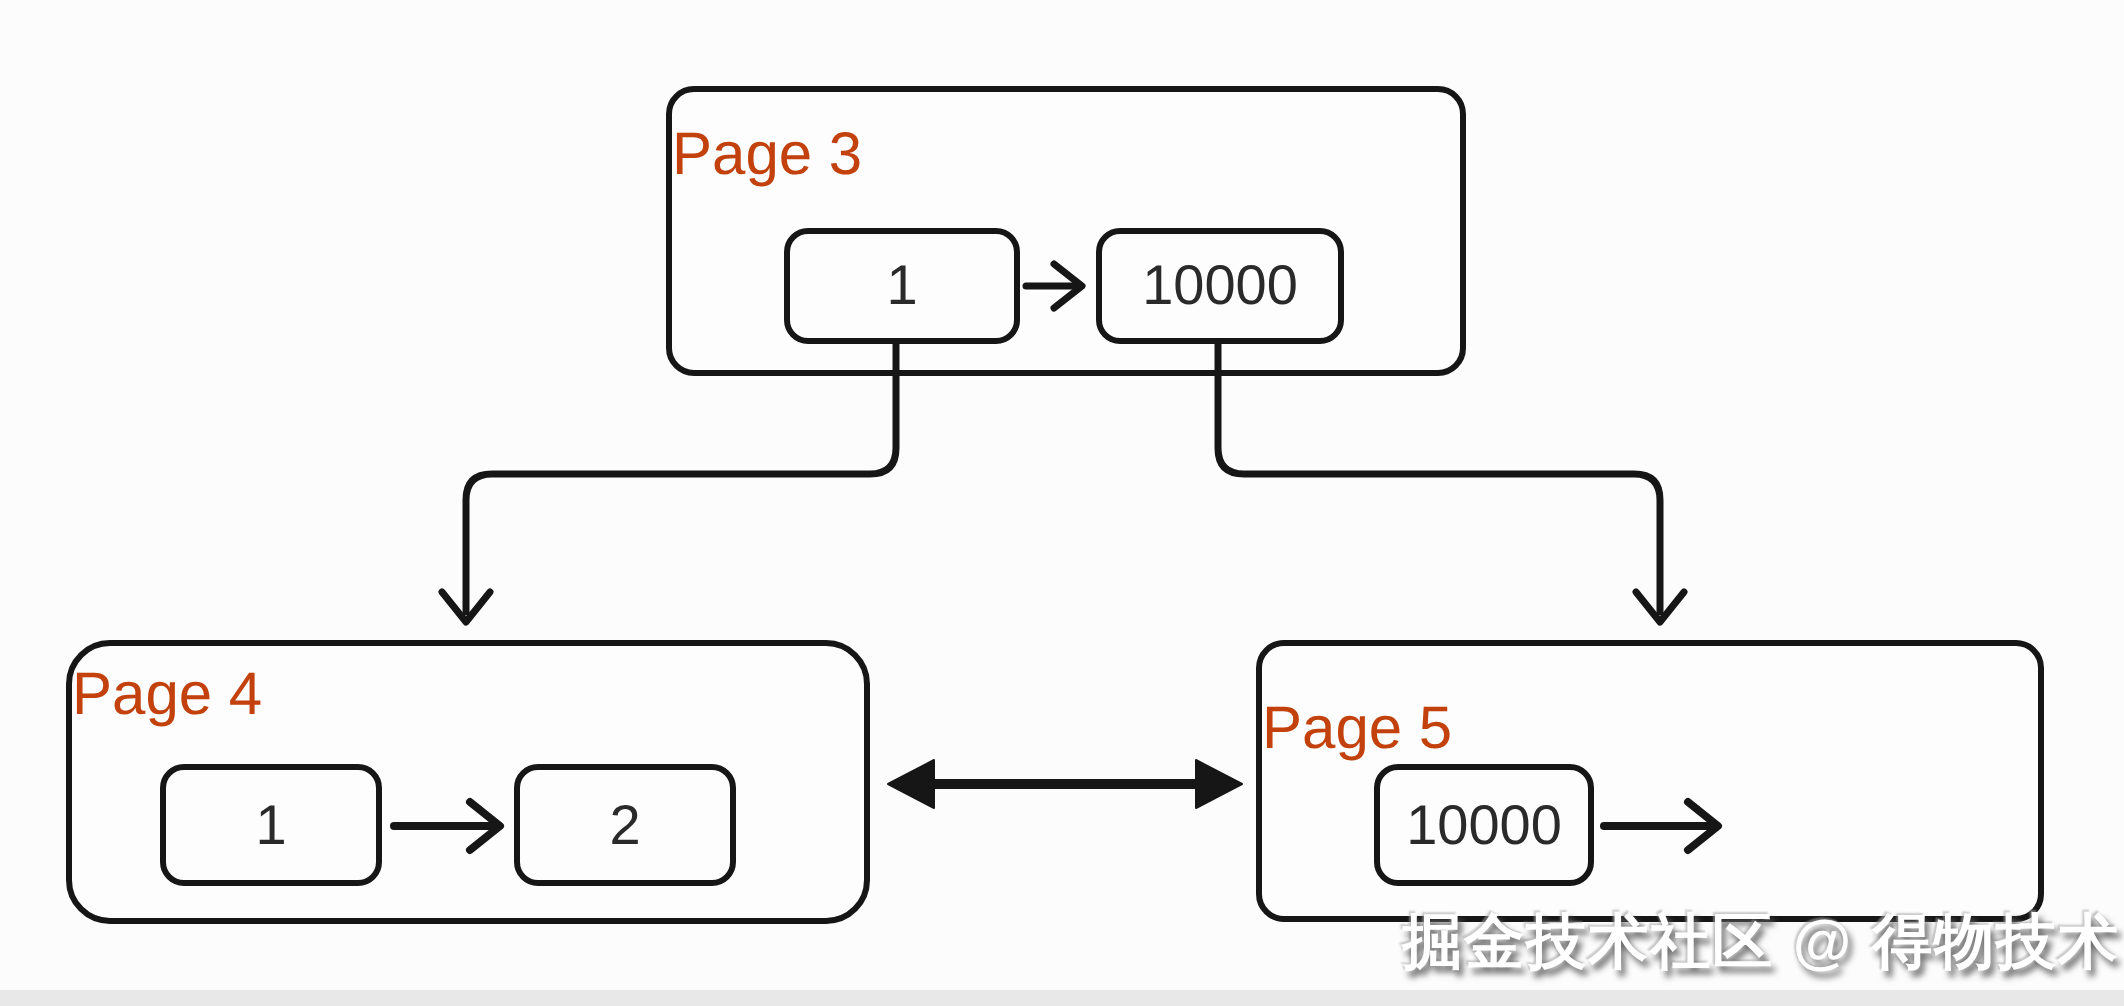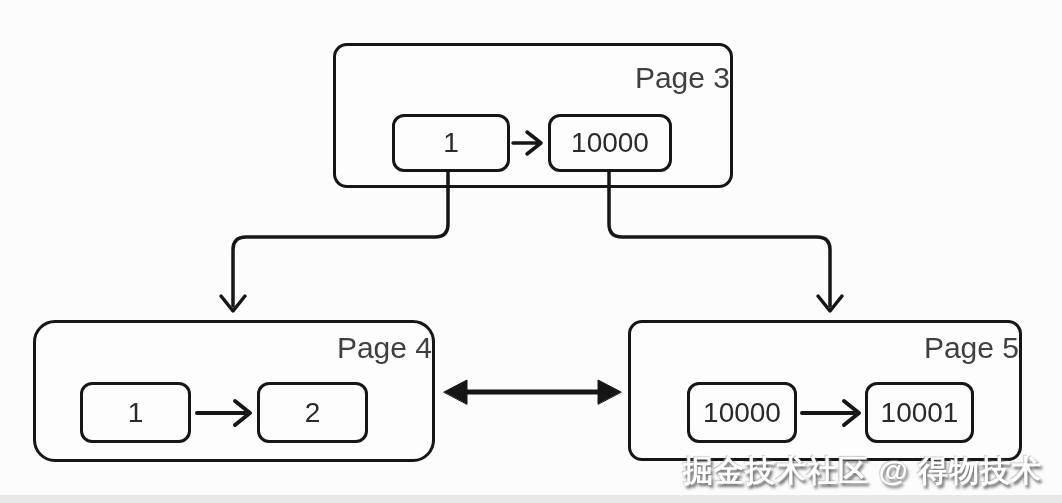--- a/index.html
+++ b/index.html
@@ -25,28 +25,28 @@
   }
   .page {
     position: absolute;
     box-sizing: border-box;
     border: 3.5px solid #161616;
     border-radius: 14px;
     background: #fdfdfd;
     z-index: 1;
   }
   .page-title {
-    text-align: right;
+    text-align: left;
     font-size: 30px;
     line-height: 36px;
-    color: #404040;
+    color: #c2410c;
   }
   #page3 { left: 333px; top: 43px;  width: 400px; height: 145px; padding-top: 14px; }
   #page4 { left: 33px;  top: 320px; width: 402px; height: 142px; padding-top: 7px; border-radius: 22px;  }
-  #page5 { left: 628px; top: 320px; width: 394px; height: 141px; padding-top: 7px;  }
+  #page5 { left: 628px; top: 320px; width: 394px; height: 141px; padding-top: 24px;  }
   .cell {
     position: absolute;
     box-sizing: border-box;
     border: 3.5px solid #161616;
     border-radius: 12px;
     background: #fdfdfd;
     display: flex;
     align-items: center;
     justify-content: center;
     font-size: 28px;
@@ -54,21 +54,21 @@
     z-index: 2;
   }
   #p3c1 { left: 392px; top: 114px; width: 118px; height: 58px; }
   #p3c2 { left: 548px; top: 114px; width: 124px; height: 58px; }
   #p4c1 { left: 80px;  top: 382px; width: 111px; height: 61px; }
   #p4c2 { left: 257px; top: 382px; width: 111px; height: 61px; }
   #p5c1 { left: 687px; top: 382px; width: 110px; height: 61px; }
   #p5c2 { left: 865px; top: 382px; width: 109px; height: 61px; }
   .watermark {
     position: absolute;
-    right: 20px;
+    right: 2px;
     bottom: 11px;
     font-size: 30px;
     font-weight: bold;
     letter-spacing: 1px;
     color: #ffffff;
     text-shadow: 2px 3px 3px rgba(100,100,100,0.95), -1px -1px 1px rgba(170,170,170,0.6);
     z-index: 10;
     white-space: nowrap;
   }
   .footer-strip {
@@ -95,21 +95,20 @@
   <div class="page" id="page4">
     <div class="page-title">Page 4</div>
   </div>
   <div class="cell" id="p4c1">1</div>
   <div class="cell" id="p4c2">2</div>
 
   <div class="page" id="page5">
     <div class="page-title">Page 5</div>
   </div>
   <div class="cell" id="p5c1">10000</div>
-  <div class="cell" id="p5c2">10001</div>
 
   <svg class="overlay" viewBox="0 0 1062 503" xmlns="http://www.w3.org/2000/svg">
     <g fill="none" stroke="#161616" stroke-linecap="round" stroke-linejoin="round">
 
       <g stroke-width="3.5">
         <path d="M513 143 H537"></path>
         <path d="M527 132 L541 143 L527 154"></path>
       </g>
 
       <g stroke-width="4">

